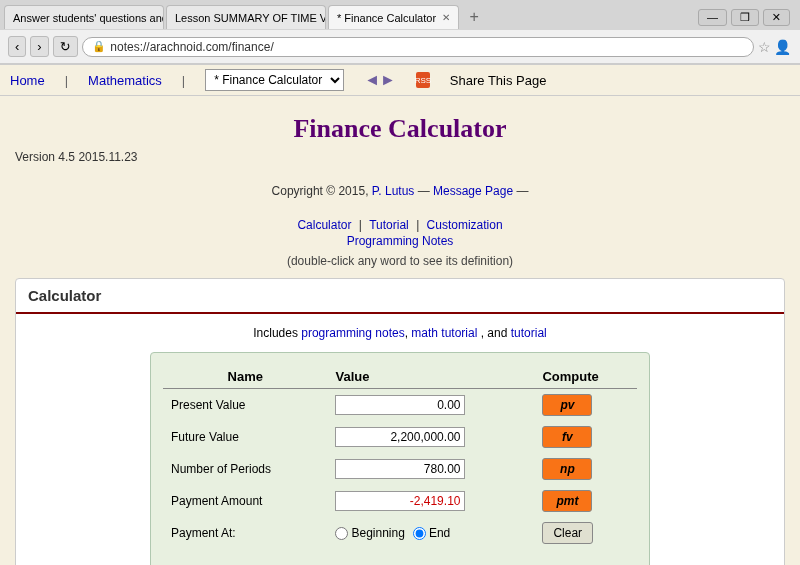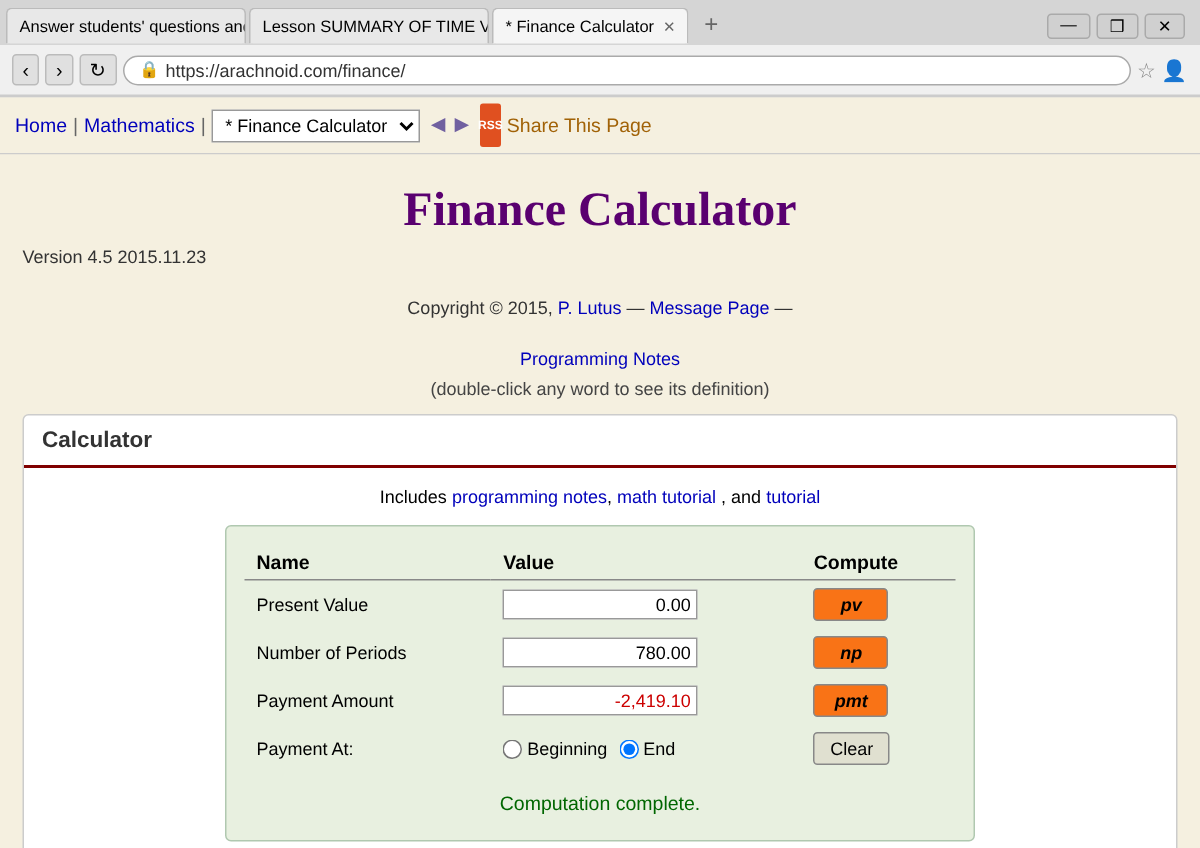--- a/index.html
+++ b/index.html
@@ -17,34 +17,34 @@
 
     .nav-bar { display: flex; align-items: center; background: #f0f0f0; padding: 4px 8px; border-bottom: 1px solid #ccc; height: 34px; gap: 4px; }
     .nav-btn { background: #e0e0e0; border: 1px solid #bbb; border-radius: 3px; padding: 2px 6px; cursor: pointer; font-size: 13px; }
     .address-bar { flex: 1; display: flex; align-items: center; background: #fff; border: 1px solid #aaa; border-radius: 12px; padding: 2px 10px; font-size: 12px; gap: 4px; }
     .lock-icon { color: #666; font-size: 11px; }
     .address-text { flex: 1; color: #333; }
     .star-icon { color: #888; font-size: 14px; }
     .user-icon { color: #555; font-size: 14px; }
 
     
-    .page-toolbar { display: flex; align-items: center; padding: 4px 10px; background: #f5f0e0; border-bottom: 1px solid #ccc; font-size: 13px; gap: 4px; }
+    .page-toolbar { display: flex; align-items: center; padding: 4px 10px; background: #f5f0e0; border-bottom: 1px solid #ccc; font-size: 13px; gap: 20px; }
     .toolbar-link { color: #00b; text-decoration: none; cursor: pointer; }
     .toolbar-sep { color: #666; }
     .page-selector { background: #fff; border: 1px solid #999; padding: 2px 4px; font-size: 12px; height: 22px; }
     .nav-arrows { display: flex; gap: 0; }
     .arrow-btn { background: none; border: none; cursor: pointer; font-size: 16px; }
     .arrow-left { color: #7060a0; }
     .arrow-right { color: #7060a0; }
-    .rss-icon { width: 14px; height: 29px; background: #e05020; border-radius: 2px; display: inline-flex; align-items: center; justify-content: center; color: #fff; font-size: 8px; font-weight: bold; }
-    .share-link { color: #a16207; text-decoration: none; cursor: pointer; font-size: 13px; }
+    .rss-icon { width: 14px; height: 16px; background: #e05020; border-radius: 2px; display: inline-flex; align-items: center; justify-content: center; color: #fff; font-size: 8px; font-weight: normal; }
+    .share-link { color: #000000; text-decoration: none; cursor: pointer; font-size: 13px; }
 
     
     .content { background: #f5f0e0; padding: 10px 15px; }
-    .page-title { text-align: center; font-size: 32px; font-weight: bold; color: #5a0070; font-family: Georgia, serif; margin: 8px 0 6px; }
+    .page-title { text-align: center; font-size: 26px; font-weight: bold; color: #5a0070; font-family: Georgia, serif; margin: 8px 0 6px; }
     .version-line { font-size: 12px; color: #333; margin: 4px 0; }
     .copyright-line { text-align: center; font-size: 12px; color: #333; margin: 20px 0; }
     .copyright-line a { color: #00b; }
     .nav-links { text-align: center; margin: 6px 0 2px; font-size: 12px; }
     .nav-links a { color: #00b; text-decoration: none; }
     .nav-links .sep { color: #333; margin: 0 4px; }
     .prog-link { text-align: center; margin: 2px 0; font-size: 12px; }
     .prog-link a { color: #00b; text-decoration: none; }
     .double-click-note { text-align: center; font-size: 12px; color: #444; margin: 6px 0 10px; }
 
@@ -53,21 +53,21 @@
     .calc-header { padding: 8px 12px; border-bottom: 2px solid #800000; }
     .calc-header-title { font-size: 15px; font-weight: bold; color: #333; }
     .calc-body { padding: 12px; }
     .includes-line { text-align: center; font-size: 12px; margin-bottom: 12px; }
     .includes-line a { color: #00b; text-decoration: none; }
 
     
     .calc-table-wrapper { border: 1px solid #b0c8b0; border-radius: 4px; background: #e8f0e0; margin: 0 auto; max-width: 500px; padding: 12px; }
     .calc-table { width: 100%; border-collapse: collapse; }
     .calc-table th { font-weight: bold; font-size: 13px; padding: 4px 8px; text-align: left; border-bottom: 1px solid #888; }
-    .calc-table th.name-col { text-align: left; }
+    .calc-table th.name-col { text-align: center; }
     .calc-table td { padding: 5px 8px; font-size: 12px; vertical-align: middle; }
     .calc-table td.label-cell { font-size: 12px; color: #000; }
     .value-input { width: 130px; text-align: right; border: 1px solid #999; background: #fff; padding: 2px 4px; font-size: 12px; }
     .value-input.negative { color: #c00; }
     .compute-btn { background: #f97316; border: 1px solid #888; padding: 3px 10px; cursor: pointer; font-size: 12px; font-style: italic; font-weight: bold; border-radius: 3px; min-width: 50px; }
     .radio-cell { display: flex; align-items: center; gap: 8px; font-size: 12px; }
     .radio-cell label { display: flex; align-items: center; gap: 3px; cursor: pointer; }
     .clear-btn { background: #e0e0d0; border: 1px solid #888; padding: 3px 10px; cursor: pointer; font-size: 12px; font-weight: normal; border-radius: 3px; min-width: 50px; }
     .computation-complete { text-align: center; color: #006600; font-size: 13px; margin-top: 8px; }
   </style>
@@ -95,21 +95,21 @@
       <span class="win-btn">✕</span>
     </div>
   </div>
 
   <div class="nav-bar">
     <button class="nav-btn">‹</button>
     <button class="nav-btn">›</button>
     <button class="nav-btn">↻</button>
     <div class="address-bar">
       <span class="lock-icon">🔒</span>
-      <span class="address-text">https://arachnoid.com/finance/</span>
+      <span class="address-text">notes://arachnoid.com/finance/</span>
     </div>
     <span class="star-icon">☆</span>
     <span class="user-icon">👤</span>
   </div>
 </div>
 
 <div class="page-toolbar">
   <a class="toolbar-link">Home</a>
   <span class="toolbar-sep">|</span>
   <a class="toolbar-link">Mathematics</a>
@@ -131,20 +131,27 @@
   <div class="version-line">Version 4.5 2015.11.23</div>
 
   <div class="copyright-line">
     <span>Copyright © 2015,</span>
     <a>P. Lutus</a>
     <span> — </span>
     <a>Message Page</a>
     <span> —</span>
   </div>
 
+  <div class="nav-links">
+    <a>Calculator</a>
+    <span class="sep"> | </span>
+    <a>Tutorial</a>
+    <span class="sep"> | </span>
+    <a>Customization</a>
+  </div>
   <div class="prog-link">
     <a>Programming Notes</a>
   </div>
 
   <div class="double-click-note">(double-click any word to see its definition)</div>
 
   <div class="calc-section">
     <div class="calc-header">
       <span class="calc-header-title">Calculator</span>
     </div>
@@ -164,20 +171,25 @@
               <th class="name-col">Name</th>
               <th>Value</th>
               <th>Compute</th>
             </tr>
           </thead>
           <tbody id="calc-rows">
           <tr>
                 <td class="label-cell">Present Value</td>
                 <td><input type="text" class="value-input" value="0.00" style=""></td>
                 <td><button class="compute-btn">pv</button></td>
+              </tr>
+              <tr>
+                <td class="label-cell">Future Value</td>
+                <td><input type="text" class="value-input" value="2,200,000.00" style=""></td>
+                <td><button class="compute-btn">fv</button></td>
               </tr>
               <tr>
                 <td class="label-cell">Number of Periods</td>
                 <td><input type="text" class="value-input" value="780.00" style=""></td>
                 <td><button class="compute-btn">np</button></td>
               </tr>
               <tr>
                 <td class="label-cell">Payment Amount</td>
                 <td><input type="text" class="value-input negative" value="-2,419.10" style=""></td>
                 <td><button class="compute-btn">pmt</button></td>

